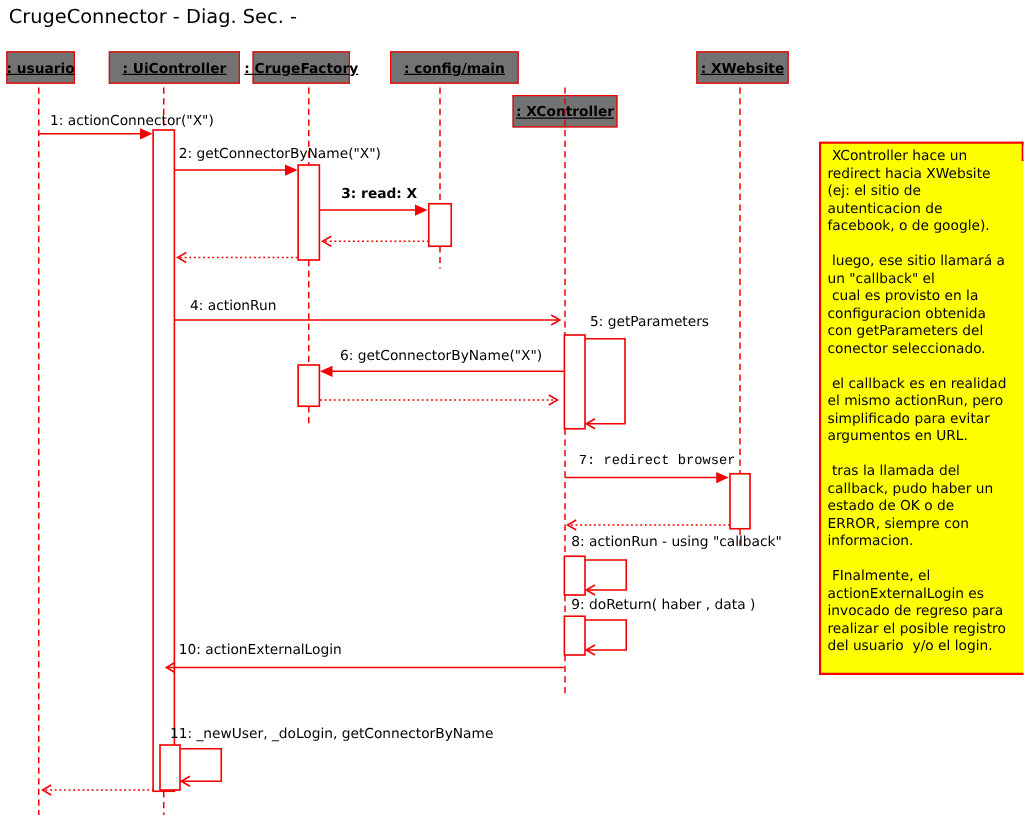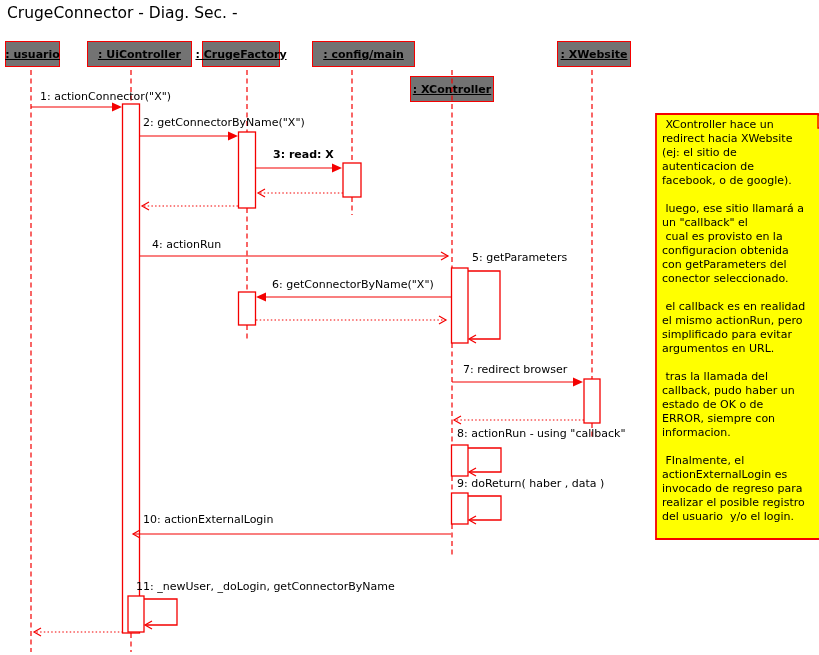--- a/index.html
+++ b/index.html
@@ -111,21 +111,21 @@
       <path d="M41,628 L34,632 L41,636"></path>
     </g>
   </svg>
 
   <span class="lbl" style="left:40px;top:90px;">1: actionConnector("X")</span>
   <span class="lbl" style="left:143px;top:116px;">2: getConnectorByName("X")</span>
   <span class="lbl" style="left:273px;top:148px;font-weight:bold;">3: read: X</span>
   <span class="lbl" style="left:152px;top:238px;">4: actionRun</span>
   <span class="lbl" style="left:472px;top:251px;">5: getParameters</span>
   <span class="lbl" style="left:272px;top:278px;">6: getConnectorByName("X")</span>
-  <span class="lbl" style="left:463px;top:363px;">7: redirect browser</span>
+  <span class="lbl" style="left:463px;top:363px;font-family:Liberation Mono, monospace;">7: redirect browser</span>
   <span class="lbl" style="left:457px;top:427px;">8: actionRun - using "callback"</span>
   <span class="lbl" style="left:457px;top:477px;">9: doReturn( haber , data )</span>
   <span class="lbl" style="left:143px;top:513px;">10: actionExternalLogin</span>
   <span class="lbl" style="left:136px;top:580px;">11: _newUser, _doLogin, getConnectorByName</span>
 
   <div class="note">
     <svg width="178" height="428">
       <polygon points="1,1 163,1 177,15 177,426 1,426" fill="#ffff00" stroke="#f40000" stroke-width="1.8"></polygon>
       <polygon points="163,1 163,15 177,15" fill="#ffff00" stroke="#f40000" stroke-width="1.4"></polygon>
     </svg>

